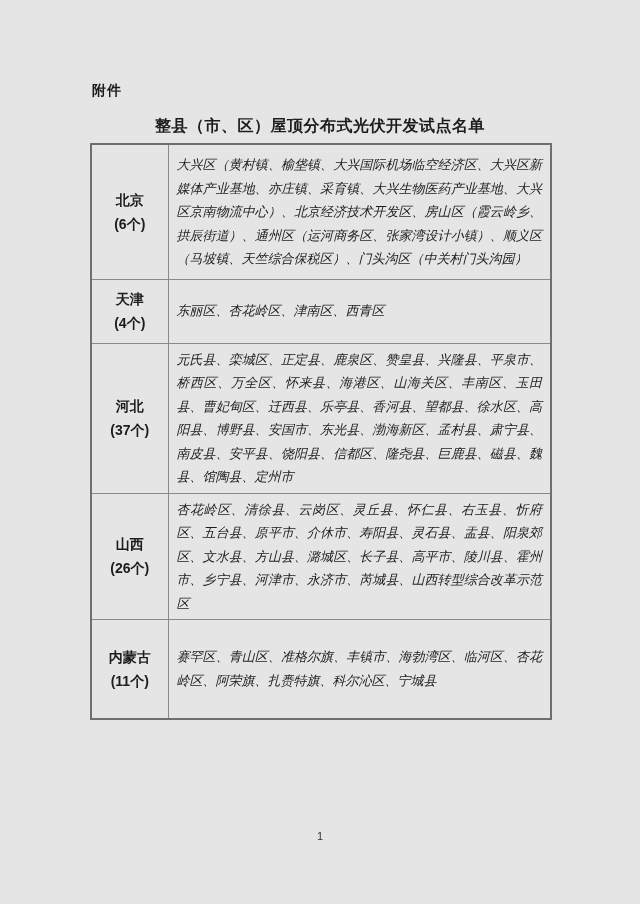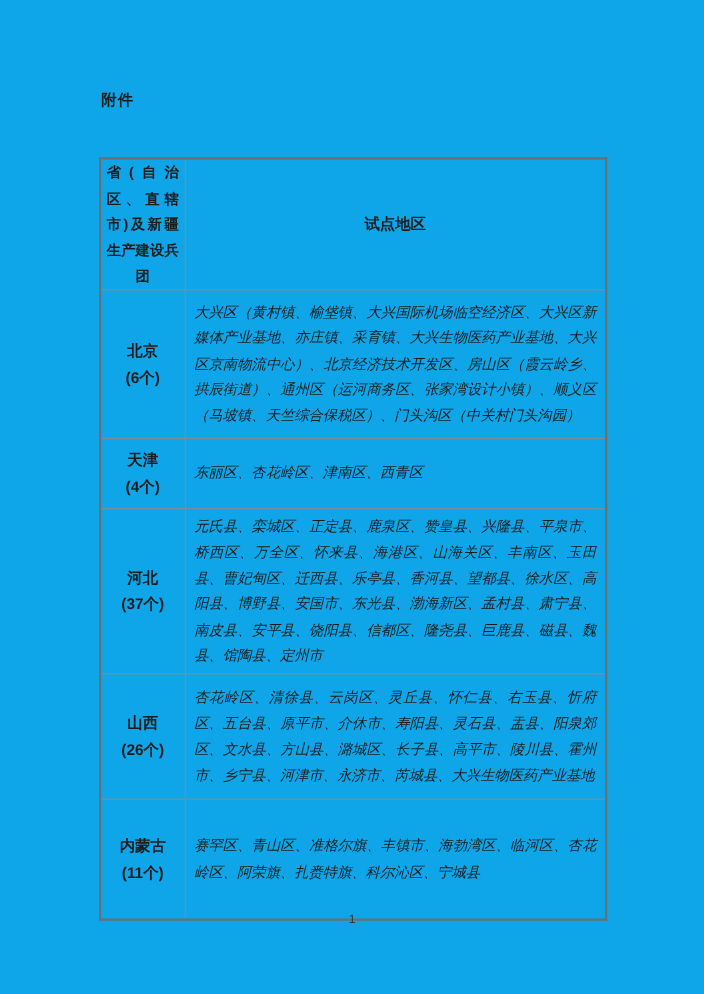--- a/index.html
+++ b/index.html
@@ -1,21 +1,21 @@
 <!DOCTYPE html>
 <html><head>
 <meta charset="utf-8">
 <style>
   * { margin: 0; padding: 0; box-sizing: border-box; }
   html, body { background: #ffffff; }
   .page {
     position: relative;
     width: 640px;
     height: 904px;
-    background: #0ea5e9;
+    background: #e5e5e5;
     font-family: "Liberation Sans", sans-serif;
     color: #1c1c1c;
     overflow: hidden;
   }
   .attachment-label {
     position: absolute;
     left: 92px;
     top: 82px;
     font-size: 14px;
     font-weight: 600;
@@ -46,21 +46,21 @@
     border: 1px solid #8a8a8a;
     vertical-align: middle;
   }
   col.c1 { width: 77px; }
   col.c2 { width: 383px; }
   tr.header-row      { height: 95px; }
   tr.row-beijing     { height: 135px; }
   tr.row-tianjin     { height: 64px; }
   tr.row-hebei       { height: 142px; }
   tr.row-shanxi      { height: 114px; }
-  tr.row-neimenggu   { height: 110px; }
+  tr.row-neimenggu   { height: 99px; }
   th.prov-header {
     font-size: 13px;
     font-weight: 700;
     line-height: 23.5px;
     padding: 0 5px;
     text-align: justify;
     text-align-last: center;
     color: #1c1c1c;
   }
   th.areas-header {
@@ -96,31 +96,28 @@
     color: #333333;
   }
 </style>
 </head>
 <body>
 
 <div class="page">
 
   <div class="attachment-label">附件</div>
 
+  <div class="doc-title">整县（市、区）屋顶分布式光伏开发试点名单</div>
 
   <table class="pilot-table">
     <colgroup>
       <col class="c1">
       <col class="c2">
     </colgroup>
     <tbody>
-      <tr class="header-row">
-        <th class="prov-header">省(自治区、直辖市)及新疆生产建设兵团</th>
-        <th class="areas-header">试点地区</th>
-      </tr>
 
       <tr class="row-beijing">
         <td class="prov-cell">
           <div>北京</div>
           <div>(6个)</div>
         </td>
         <td class="areas-cell">大兴区（黄村镇、榆垡镇、大兴国际机场临空经济区、大兴区新媒体产业基地、亦庄镇、采育镇、大兴生物医药产业基地、大兴区京南物流中心）、北京经济技术开发区、房山区（霞云岭乡、拱辰街道）、通州区（运河商务区、张家湾设计小镇）、顺义区（马坡镇、天竺综合保税区）、门头沟区（中关村门头沟园）</td>
       </tr>
 
       <tr class="row-tianjin">
@@ -137,21 +134,21 @@
           <div>(37个)</div>
         </td>
         <td class="areas-cell">元氏县、栾城区、正定县、鹿泉区、赞皇县、兴隆县、平泉市、桥西区、万全区、怀来县、海港区、山海关区、丰南区、玉田县、曹妃甸区、迁西县、乐亭县、香河县、望都县、徐水区、高阳县、博野县、安国市、东光县、渤海新区、孟村县、肃宁县、南皮县、安平县、饶阳县、信都区、隆尧县、巨鹿县、磁县、魏县、馆陶县、定州市</td>
       </tr>
 
       <tr class="row-shanxi">
         <td class="prov-cell">
           <div>山西</div>
           <div>(26个)</div>
         </td>
-        <td class="areas-cell">杏花岭区、清徐县、云岗区、灵丘县、怀仁县、右玉县、忻府区、五台县、原平市、介休市、寿阳县、灵石县、盂县、阳泉郊区、文水县、方山县、潞城区、长子县、高平市、陵川县、霍州市、乡宁县、河津市、永济市、芮城县、大兴生物医药产业基地</td>
+        <td class="areas-cell">杏花岭区、清徐县、云岗区、灵丘县、怀仁县、右玉县、忻府区、五台县、原平市、介休市、寿阳县、灵石县、盂县、阳泉郊区、文水县、方山县、潞城区、长子县、高平市、陵川县、霍州市、乡宁县、河津市、永济市、芮城县、山西转型综合改革示范区</td>
       </tr>
 
       <tr class="row-neimenggu">
         <td class="prov-cell">
           <div>内蒙古</div>
           <div>(11个)</div>
         </td>
         <td class="areas-cell">赛罕区、青山区、准格尔旗、丰镇市、海勃湾区、临河区、杏花岭区、阿荣旗、扎赉特旗、科尔沁区、宁城县</td>
       </tr>
     </tbody>

